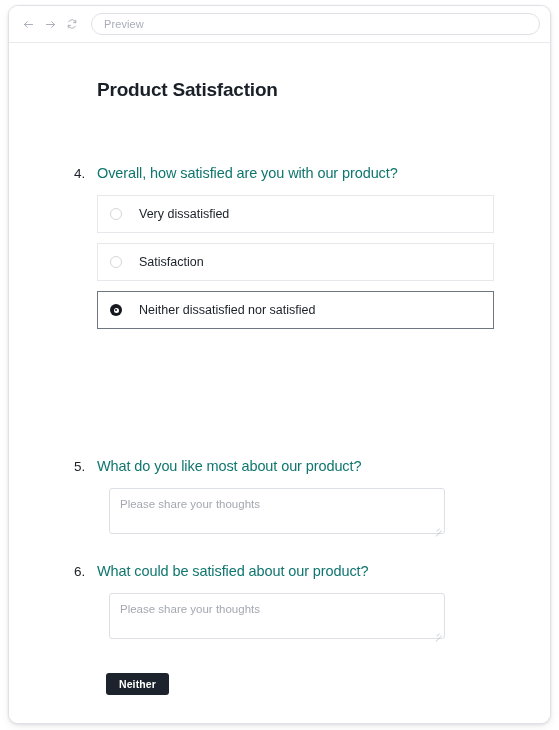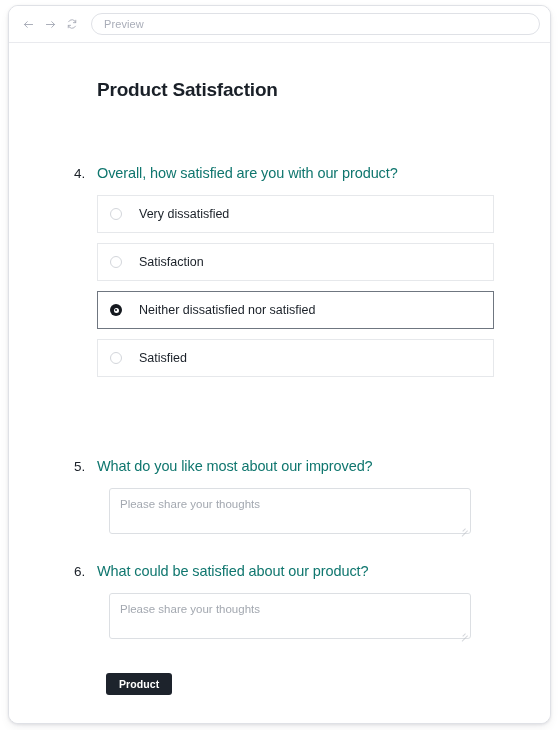--- a/index.html
+++ b/index.html
@@ -126,21 +126,21 @@
     background: #15191f;
     z-index: 2;
   }
   .option-label {
     margin-left: 17px;
     font-size: 12.5px;
     color: #1a2028;
   }
   .answer-area { margin-top: 14px; margin-left: 35px; position: relative; }
   .textarea-box {
-    width: 362px;
+    width: 336px;
     height: 46px;
     border: 1px solid #dcdfe3;
     border-radius: 3px;
     background: #ffffff;
     position: relative;
   }
   .placeholder {
     position: absolute;
     left: 10px; top: 9px;
     font-size: 11.5px;
@@ -225,31 +225,27 @@
           <span class="option-label">Very dissatisfied</span>
         </div>
         <div class="option-row">
           <span class="radio"></span>
           <span class="option-label">Satisfaction</span>
         </div>
         <div class="option-row selected">
           <span class="radio on"></span>
           <span class="option-label">Neither dissatisfied nor satisfied</span>
         </div>
-        <div class="option-row">
-          <span class="radio"></span>
-          <span class="option-label">Satisfied</span>
-        </div>
       </div>
     </div>
 
     <div class="question-block" style="top:415px;">
       <div class="q-head">
         <span class="q-num">5.</span>
-        <span class="q-text">What do you like most about our improved?</span>
+        <span class="q-text">What do you like most about our product?</span>
       </div>
       <div class="answer-area">
         <div class="textarea-box">
           <span class="placeholder">Please share your thoughts</span>
           <span class="resize-grip">
             <span class="l1"></span>
               <span class="l2"></span>
           </span>
         </div>
       </div>
@@ -264,16 +260,16 @@
         <div class="textarea-box">
           <span class="placeholder">Please share your thoughts</span>
           <span class="resize-grip">
             <span class="l1"></span>
               <span class="l2"></span>
           </span>
         </div>
       </div>
     </div>
 
-    <button id="submit-button">Product</button>
+    <button id="submit-button">Neither</button>
 
   </div>
 </div>
 
 </body></html>

